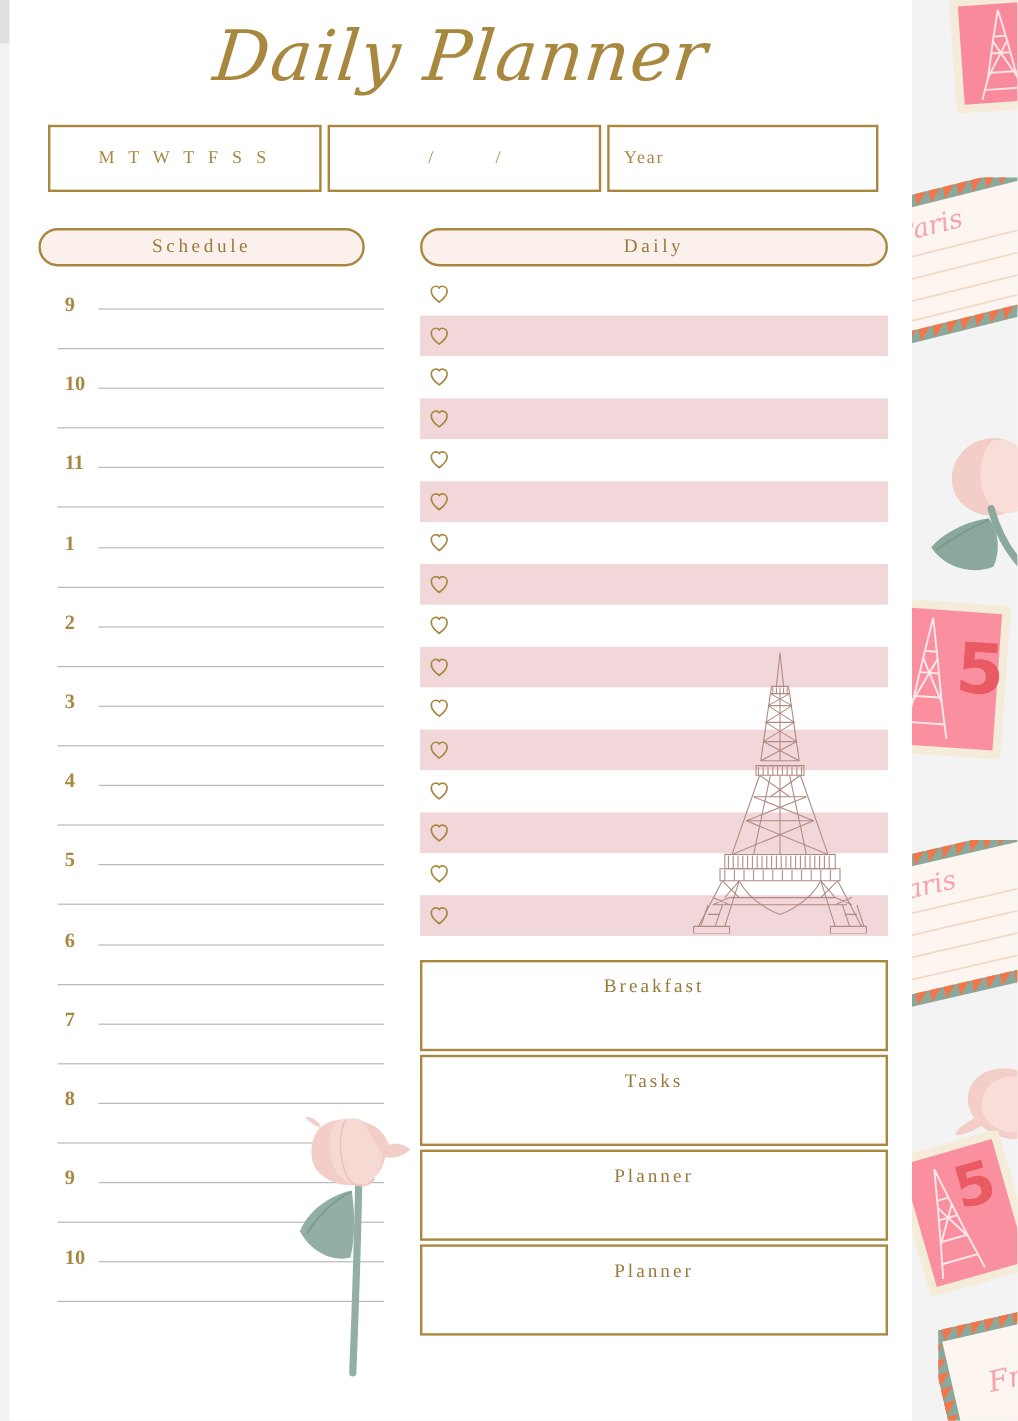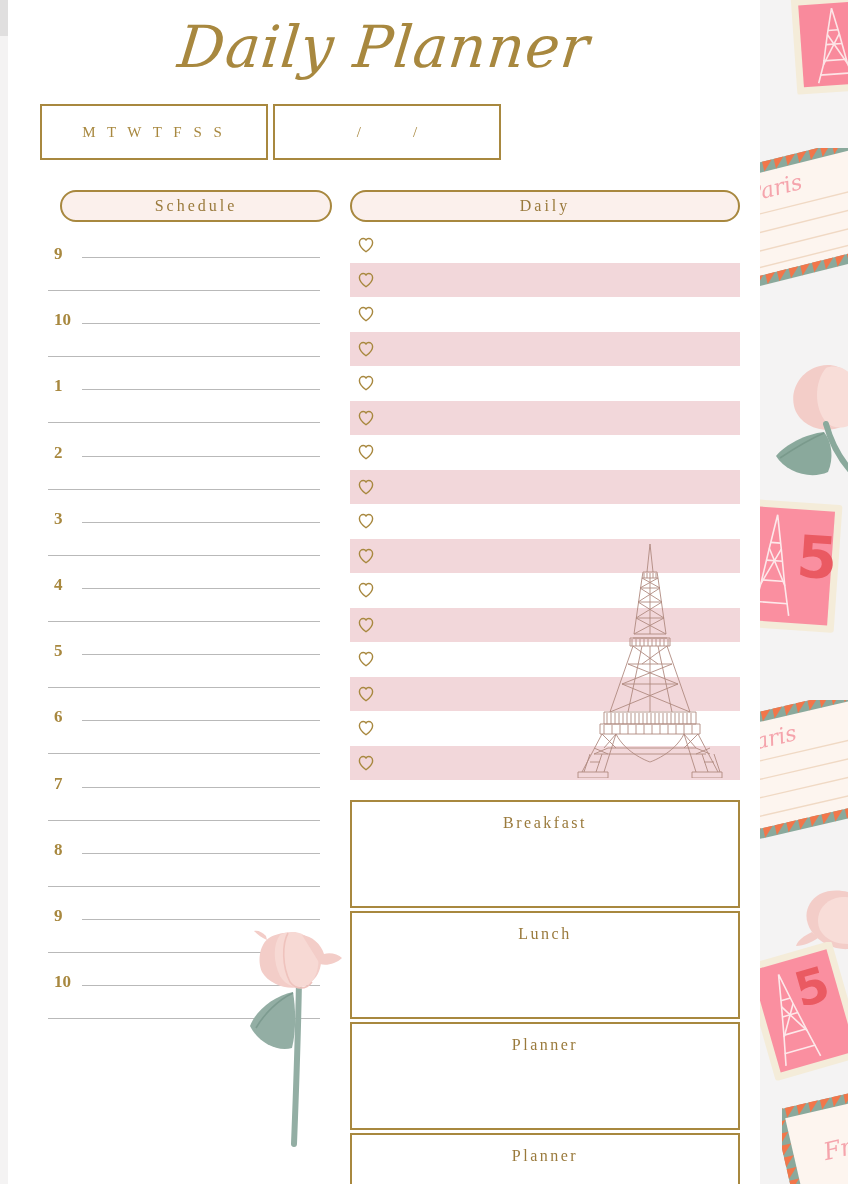--- a/index.html
+++ b/index.html
@@ -70,21 +70,21 @@
   .pill {
     position: absolute;
     height: 32px;
     border: 2px solid #a8883f;
     border-radius: 18px;
     background: #fbf0ec;
     display: flex; align-items: center; justify-content: center;
     font-size: 16px; letter-spacing: 3px;
     color: #9a7a3c;
   }
-  .pill.schedule { left: 52px;  top: 190px; width: 272px; }
+  .pill.schedule { left: 24px;  top: 190px; width: 272px; }
   .pill.tasks    { left: 342px; top: 190px; width: 390px; }
 
   
   .schedule-col {
     position: absolute; left: 40px; top: 234px;
     width: 272px; height: 920px;
   }
   .hour-block { position: relative; height: 66.2px; }
   .hour-num {
     position: absolute; left: 6px; top: 10px;
@@ -135,21 +135,21 @@
     pointer-events: none;
   }
 
   
   .meals {
     position: absolute; left: 342px; top: 800px;
     width: 390px;
   }
   .meal-box {
     border: 2px solid #a8883f;
-    height: 108px;
+    height: 76px;
     margin-bottom: 3px;
     background: #ffffff;
     display: flex; justify-content: center;
     padding-top: 12px;
   }
   .meal-label {
     font-size: 16px; letter-spacing: 2.5px;
     color: #9a7a3c;
   }
 
@@ -175,37 +175,45 @@
 
     <div class="header-row">
       <div class="hbox days">
         <span>M T W T F S S</span>
       </div>
       <div class="hbox date">
         <span class="date-inner">
           <span class="slash">/</span><span class="slash">/</span>
         </span>
       </div>
+      <div class="hbox year">
+        <span>Year</span>
+      </div>
     </div>
 
     <div class="pill schedule">
       <span>Schedule</span>
     </div>
     <div class="pill tasks">
       <span>Daily</span>
     </div>
 
     <div class="schedule-col" id="schedule-col">
         <div class="hour-block">
           <div class="hour-num">9</div>
           <div class="hour-line"></div>
           <div class="half-line"></div>
         </div>
         <div class="hour-block">
           <div class="hour-num">10</div>
+          <div class="hour-line"></div>
+          <div class="half-line"></div>
+        </div>
+        <div class="hour-block">
+          <div class="hour-num">11</div>
           <div class="hour-line"></div>
           <div class="half-line"></div>
         </div>
         <div class="hour-block">
           <div class="hour-num">1</div>
           <div class="hour-line"></div>
           <div class="half-line"></div>
         </div>
         <div class="hour-block">
           <div class="hour-num">2</div>
@@ -407,21 +415,21 @@
           <path d="M128 230 L158 230 L158 236 L128 236 Z"></path>
         </g>
       </svg>
     </div>
 
     <div class="meals" id="meals">
         <div class="meal-box">
           <span class="meal-label">Breakfast</span>
         </div>
         <div class="meal-box">
-          <span class="meal-label">Lunch</span>
+          <span class="meal-label">Tasks</span>
         </div>
         <div class="meal-box">
           <span class="meal-label">Planner</span>
         </div>
         <div class="meal-box">
           <span class="meal-label">Planner</span>
         </div>
       </div>
 
   </div>

